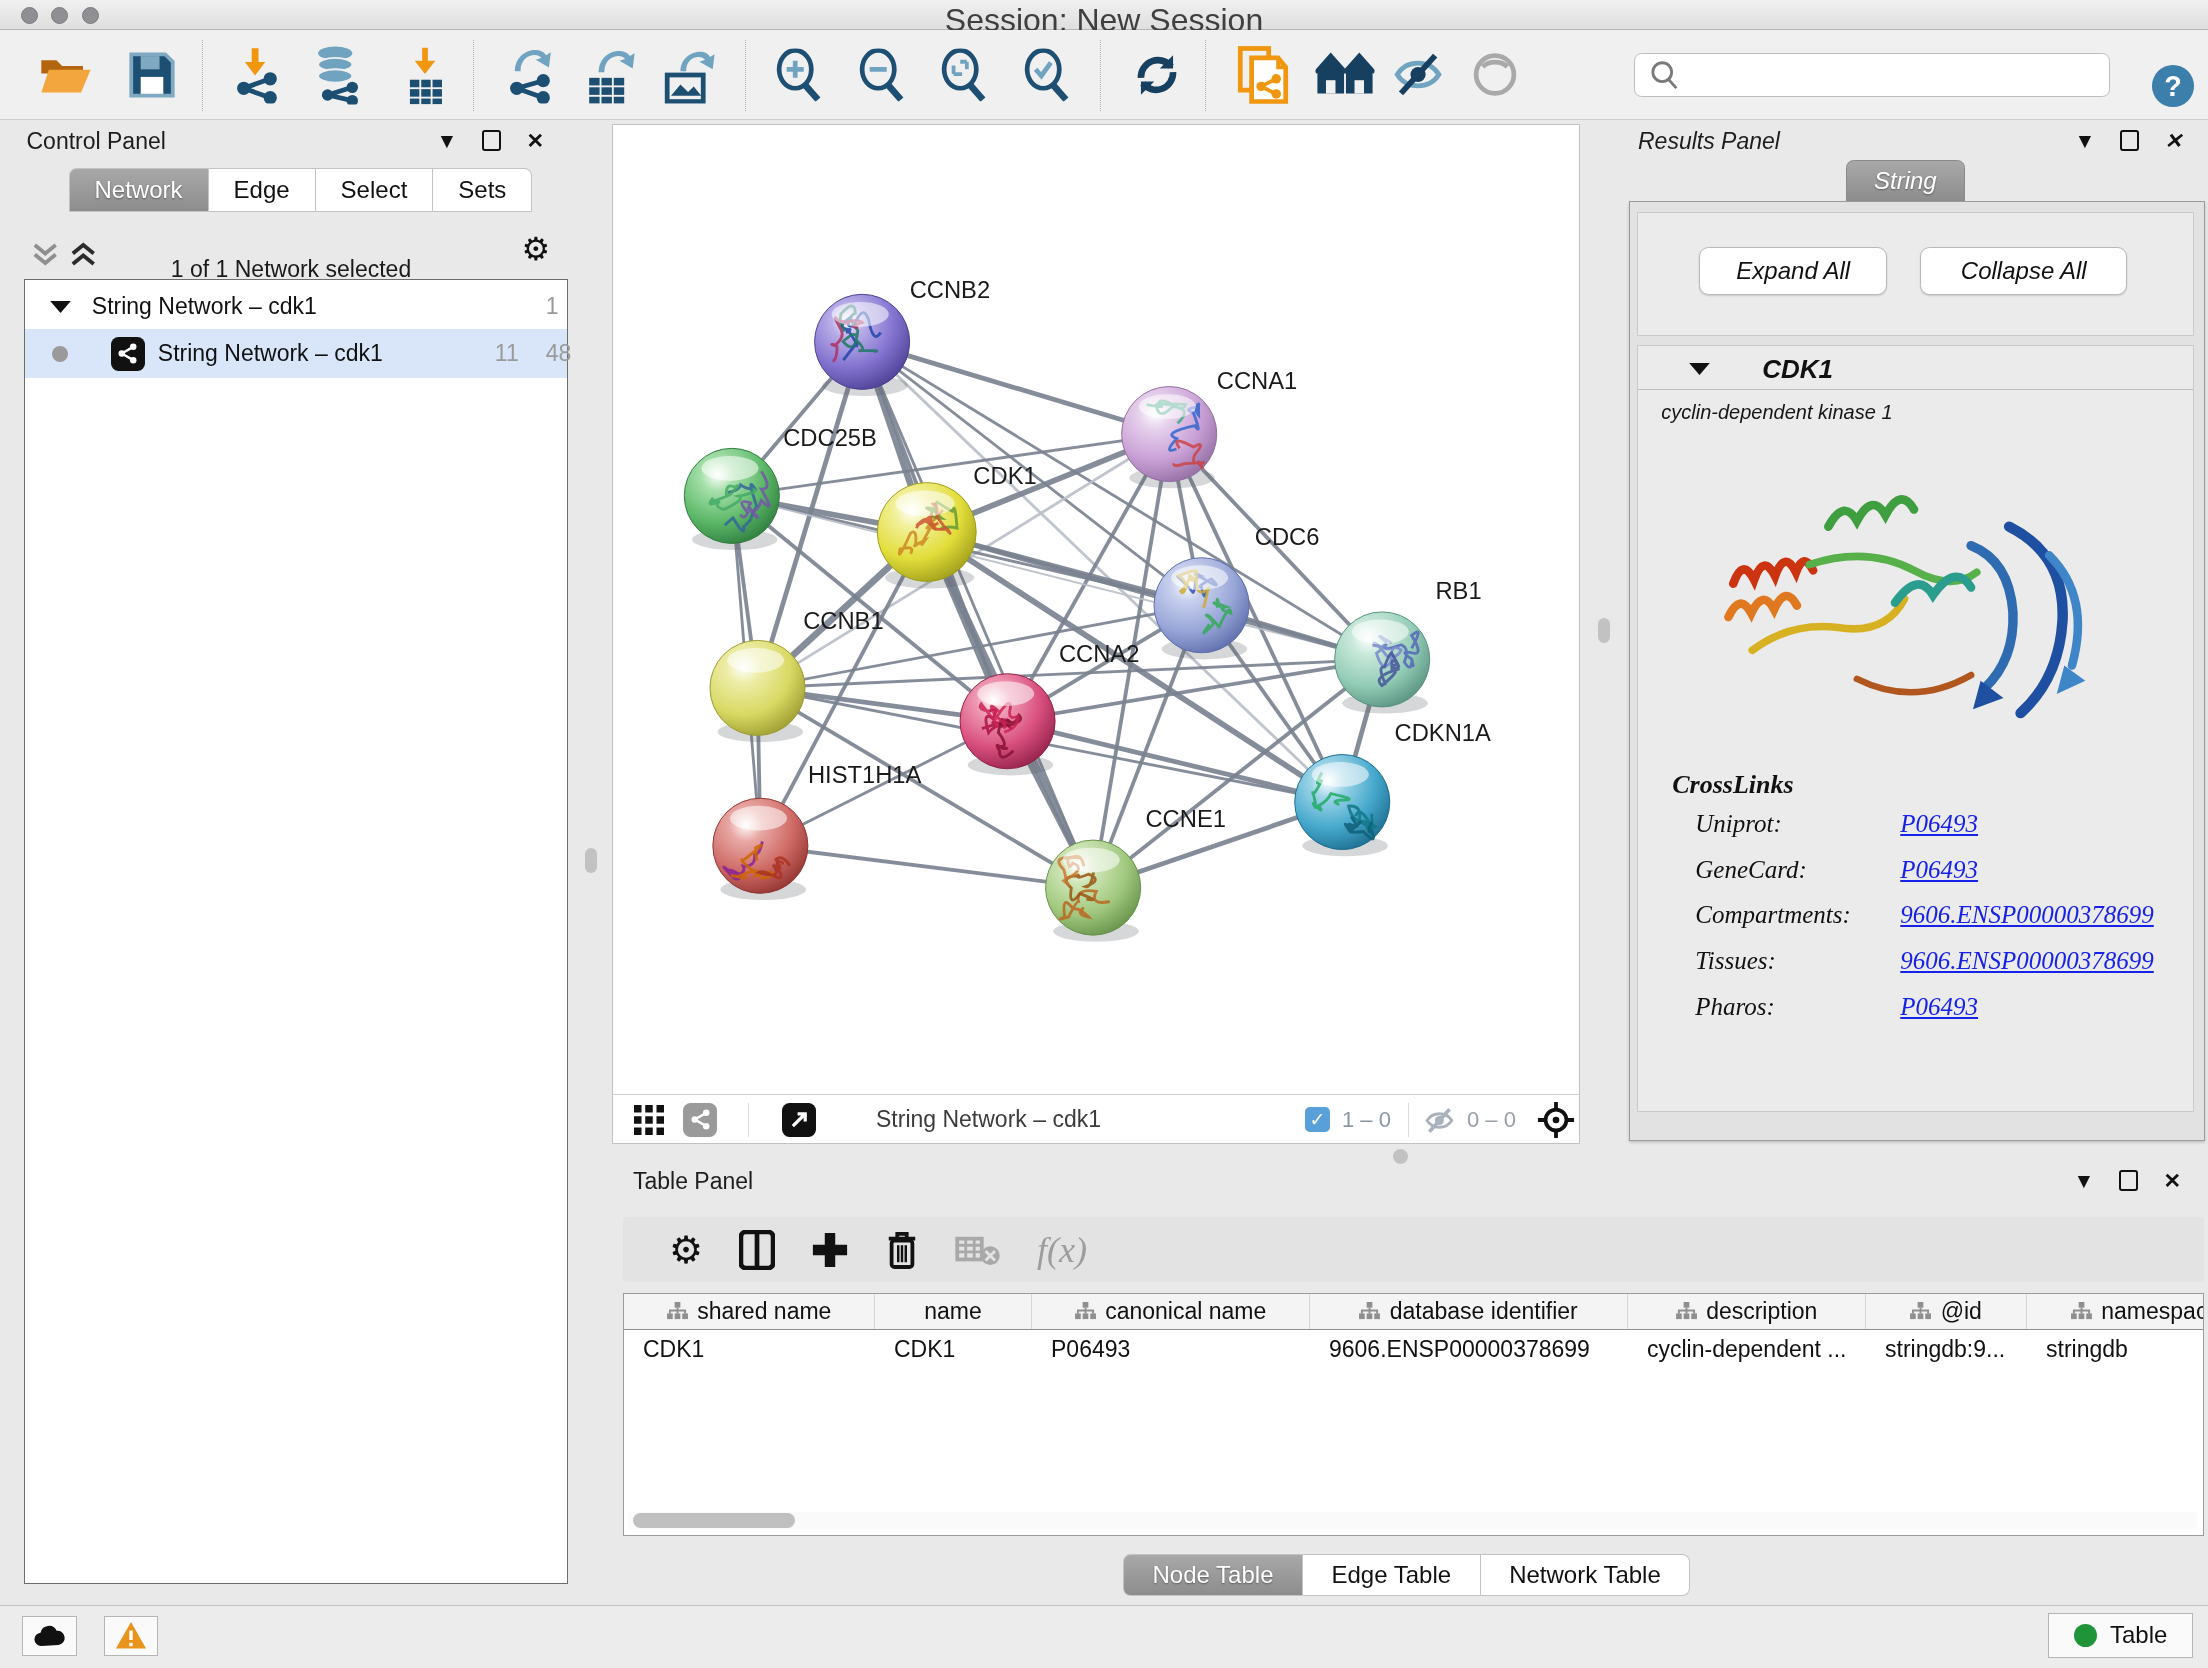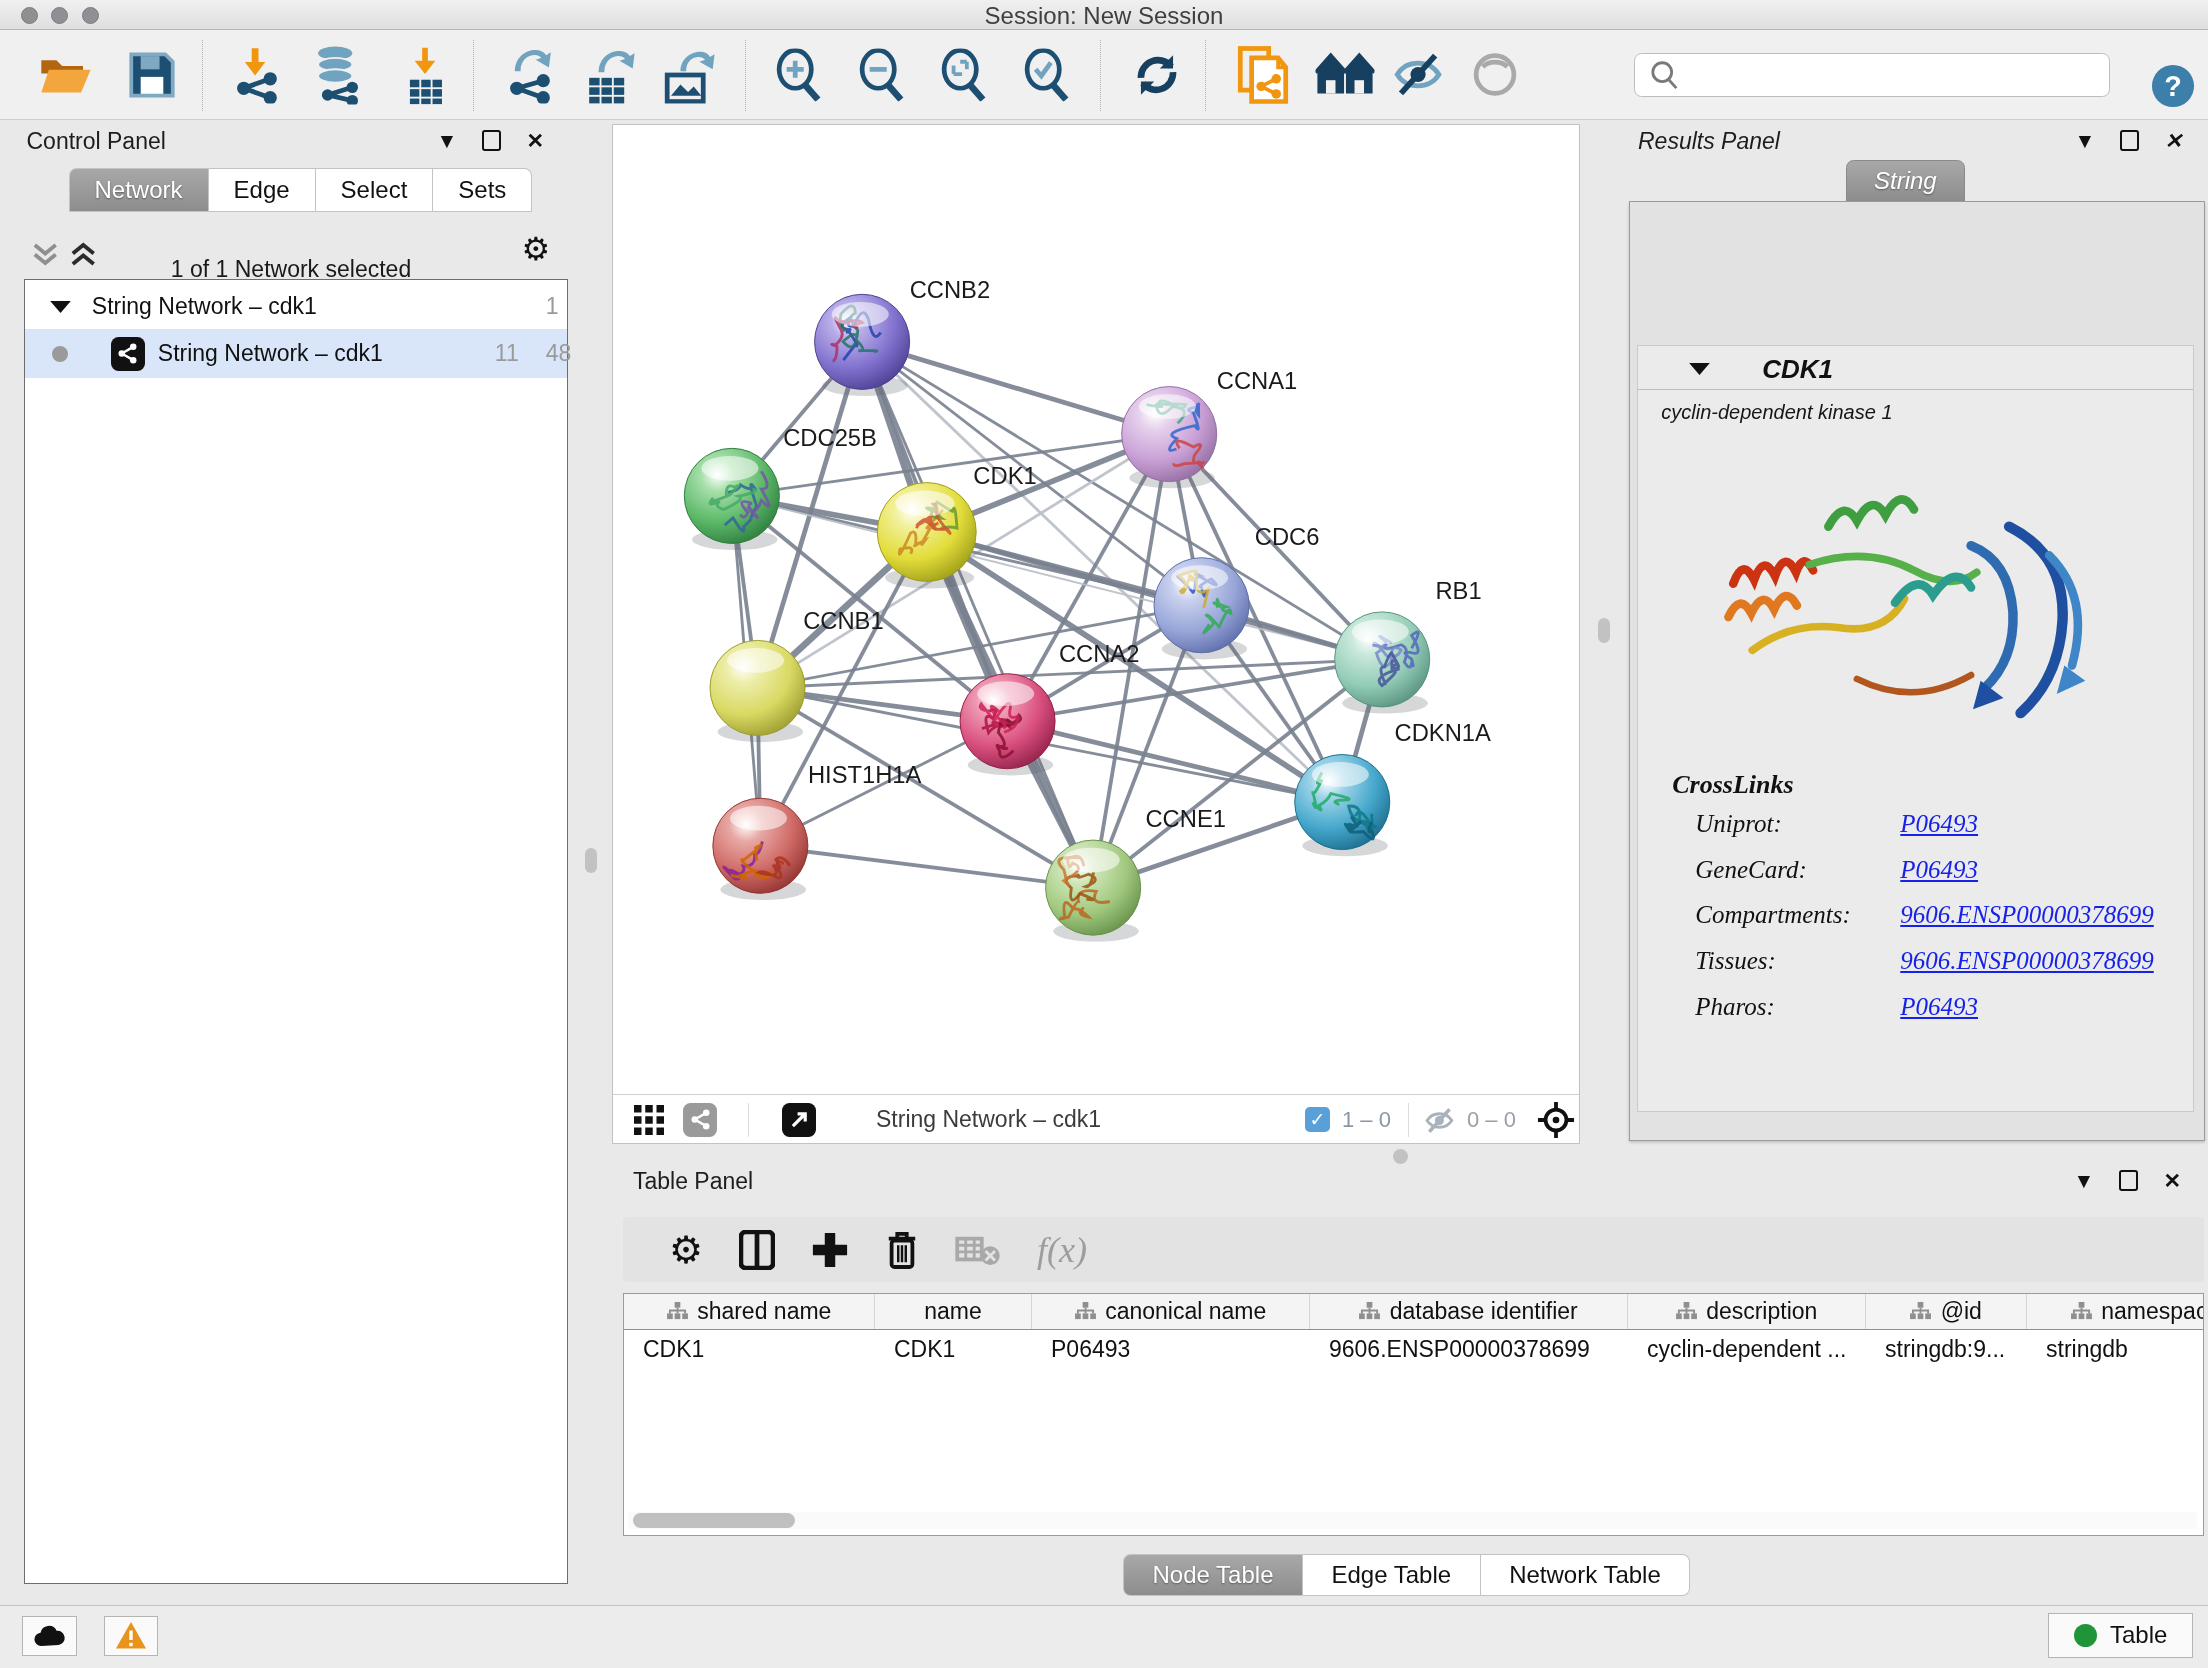--- a/index.html
+++ b/index.html
@@ -6,21 +6,21 @@
   html,body { width:2208px; height:1668px; }
   body { font-family:"Liberation Sans", sans-serif; background:#e9e9e9; position:relative; overflow:hidden; }
   .abs { position:absolute; }
 
   
   .titlebar { left:0; top:0; width:2208px; height:30px;
     background:linear-gradient(#f0f0f0,#dfdfdf); border-bottom:1px solid #b6b6b6; }
   .traffic { position:absolute; top:6.7px; width:17px; height:17px; border-radius:50%;
     background:#8f8f94; border:1px solid #7c7c80; }
   .title-text { position:absolute; top:1.9px; left:0; width:100%; text-align:center;
-    font-size:24px; color:#3f3f3f; }
+    font-size:32px; color:#3f3f3f; }
 
   
   .toolbar { left:0; top:30px; width:2208px; height:90px; background:#f0f0f0;
     border-bottom:1px solid #cfcfcf; }
   .tb-btn { position:absolute; top:50%; transform:translate(-50%,-50%); width:67px; height:67px;
     display:flex; align-items:center; justify-content:center; }
   .tb-sep { position:absolute; top:9.5px; height:71px; width:0;
     border-left:1.9px dotted #b4b4b4; }
   .searchbox { position:absolute; left:1634px; top:23px; width:476px; height:44px;
     background:#fff; border:1px solid #bdbdbd; border-radius:7.6px; display:flex; align-items:center; }
@@ -647,20 +647,28 @@
     <span class="wi">▼</span>
     <span class="wi-square"></span>
     <span class="wi" style="font-weight:bold">✕</span>
   </div>
 
   <div class="string-tab">
       <span>String</span>
     </div>
 
   <div class="res-outer">
+    <div class="res-sec1">
+      <div class="res-btn" style="left:61px; width:188px">
+          <span>Expand All</span>
+        </div>
+      <div class="res-btn" style="left:282px; width:207px">
+          <span>Collapse All</span>
+        </div>
+    </div>
 
     <div class="res-card">
       <div class="card-head">
         <svg class="tri" width="21" height="15" viewBox="0 0 22 16">
           <path d="M0 2 h22 l-11 13z" fill="#111"></path>
         </svg>
         <span class="nm">CDK1</span>
       </div>
       <div class="card-desc">cyclin-dependent kinase 1</div>
 

